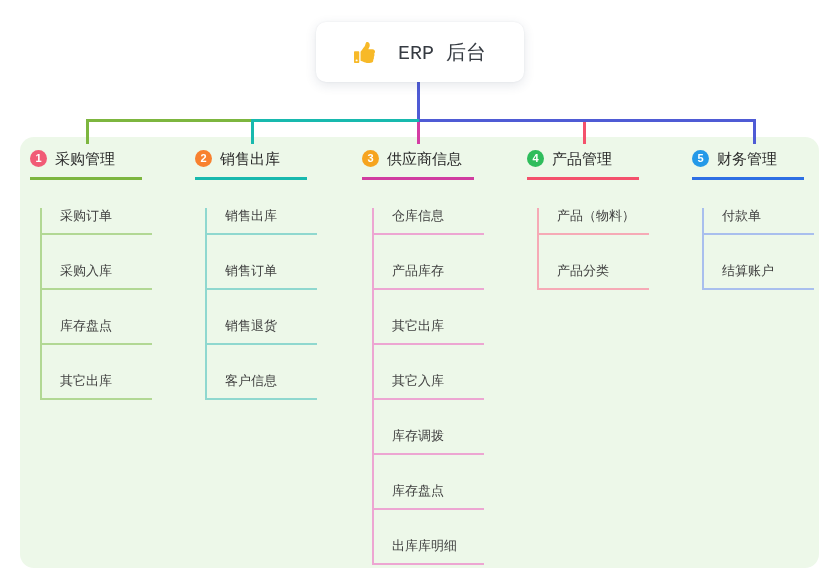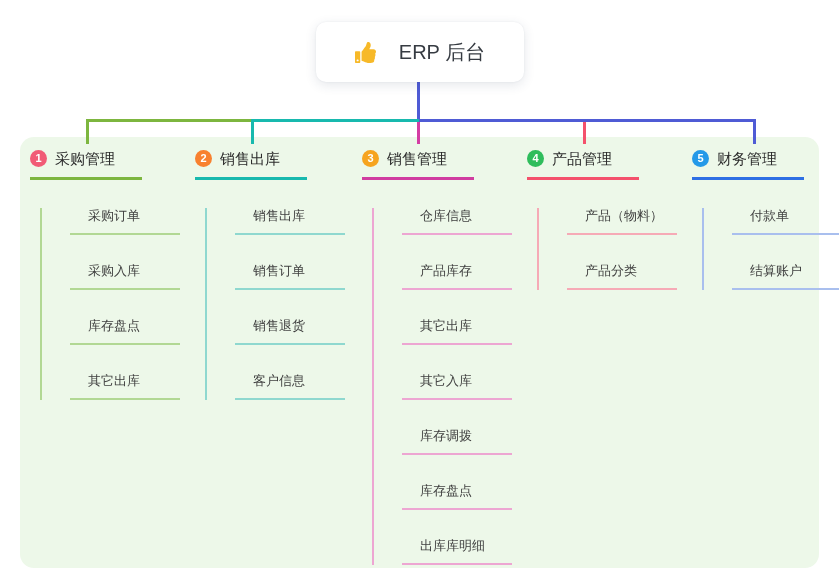--- a/index.html
+++ b/index.html
@@ -4,30 +4,30 @@
 <style>
   html,body{margin:0;padding:0;background:#fff;}
   body{font-family:"Liberation Sans","DejaVu Sans",sans-serif;}
   .canvas{position:relative;width:839px;height:588px;background:#fff;overflow:hidden;}
 
   .panel{position:absolute;left:20px;top:137px;width:799px;height:431px;border-radius:14px;}
 
   .root-card{position:absolute;left:316px;top:22px;width:208px;height:60px;background:#fff;
     border-radius:10px;box-shadow:0 3px 12px rgba(40,60,90,.12),0 0 2px rgba(40,60,90,.08);
     display:flex;align-items:center;justify-content:center;gap:23px;
-    font-size:20px;font-weight:500;color:#363b42;}
+    font-size:20px;font-weight:500;color:#363b42;font-family:Liberation Mono, monospace;}
 
   .line{position:absolute;}
 
   .branch{position:absolute;top:148px;width:170px;}
   .branch-title{display:flex;align-items:center;gap:8px;width:112px;padding-bottom:8px;
     border-bottom:3px solid var(--strong);font-size:15px;font-weight:500;color:#2b2b2b;line-height:21px;}
   .badge{flex:0 0 17px;width:17px;height:17px;border-radius:50%;background:var(--badge);
     color:#fff;font-size:11px;line-height:17px;text-align:center;font-weight:600;}
-  .children{margin-left:10px;border-left:2px solid var(--light);padding-left:28px;}
+  .children{margin-left:10px;border-left:2px solid var(--light);}
   .child{width:fit-content;min-width:80px;margin-top:28px;padding:0 12px 10px 18px;
     border-bottom:2px solid var(--light);font-size:13px;line-height:15px;color:#3f3f3f;white-space:nowrap;}
 </style>
 </head>
 <body>
 
 <div class="canvas">
 
   <div class="panel" style="background-color: rgb(237, 248, 233);"></div>
 
@@ -72,21 +72,21 @@
       <div class="child">销售出库</div>
       <div class="child">销售订单</div>
       <div class="child">销售退货</div>
       <div class="child">客户信息</div>
     </div>
   </div>
 
   <div class="branch" style="left: 362px; --strong: #d03da0; --light: #eda6d2; --badge: #f6a41f;">
     <div class="branch-title">
       <span class="badge">3</span>
-      <span>销售管理</span>
+      <span>供应商信息</span>
     </div>
     <div class="children">
       <div class="child">仓库信息</div>
       <div class="child">产品库存</div>
       <div class="child">其它出库</div>
       <div class="child">其它入库</div>
       <div class="child">库存调拨</div>
       <div class="child">库存盘点</div>
       <div class="child">出库库明细</div>
     </div>

